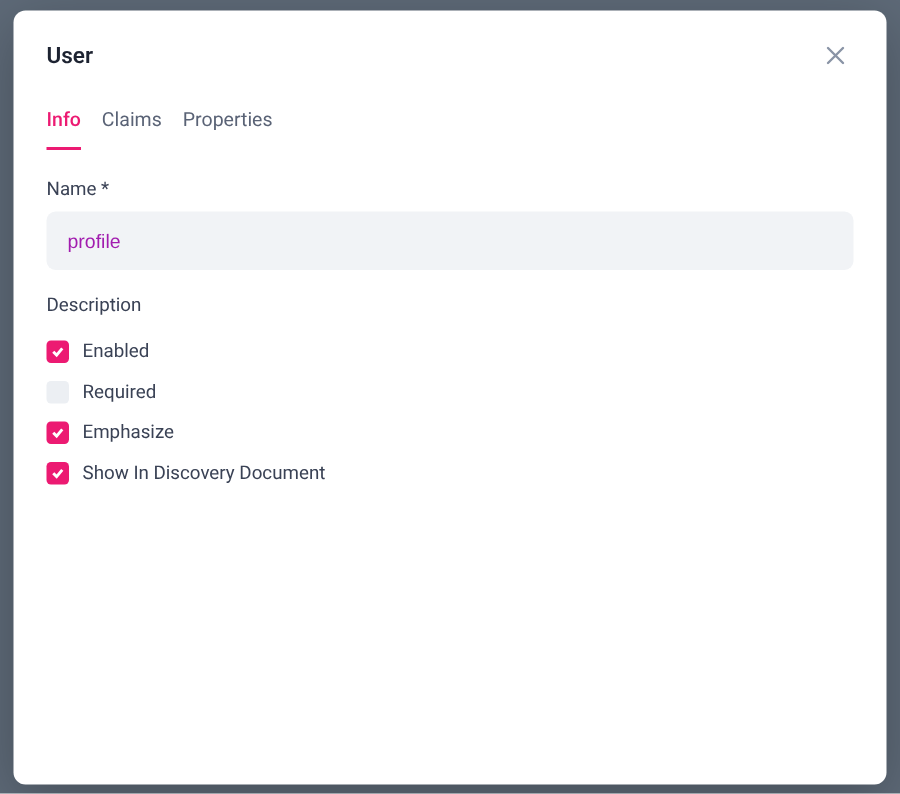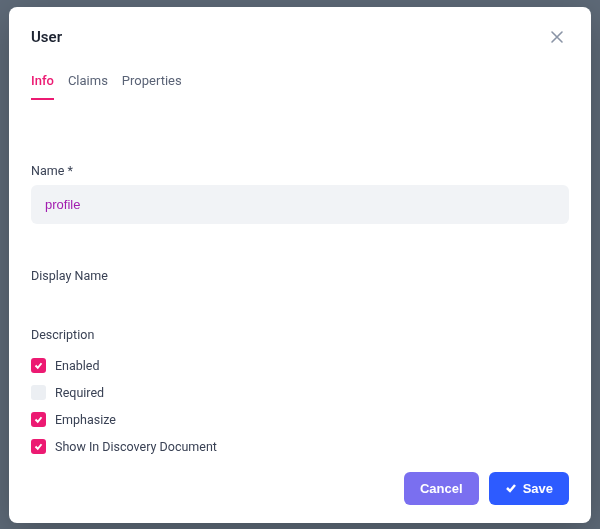--- a/index.html
+++ b/index.html
@@ -71,21 +71,20 @@
     padding: 18px 22px 8px 22px;
     flex: 1;
     overflow: auto;
   }
   .field { margin-bottom: 16px; }
   .field-label {
     font-size: 12.5px;
     color: #3a4255;
     margin-bottom: 7px;
     display: block;
-    margin-top: 44px;
   }
   .text-input {
     width: 100%;
     background: #f1f3f6;
     border: none;
     border-radius: 6px;
     padding: 12px 14px;
     font-size: 13px;
     color: #a21caf;
     outline: none;
@@ -175,21 +174,20 @@
   </div>
 
   <div class="form-area">
 
     <div class="field">
       <label class="field-label">Name *</label>
       <input class="text-input" type="text" value="profile" style="">
     </div>
 
     <div class="field">
-      <label class="field-label">Display Name</label>
     </div>
 
     <div class="field">
       <label class="field-label">Description</label>
     </div>
 
     <div class="checks">
 
       <div class="check-row">
         <span class="checkbox checked">
@@ -219,23 +217,14 @@
           <svg viewBox="0 0 12 12">
               <path d="M2 6 L5 9 L10 3"></path>
             </svg>
         </span>
         <span class="check-label">Show In Discovery Document</span>
       </div>
 
     </div>
   </div>
 
-  <div class="footer">
-    <button class="btn btn-cancel">Cancel</button>
-    <button class="btn btn-save">
-      <svg viewBox="0 0 12 12">
-          <path d="M2 6 L5 9 L10 3"></path>
-        </svg>
-      <span>Save</span>
-    </button>
-  </div>
 
 </div>
 
 </body></html>

